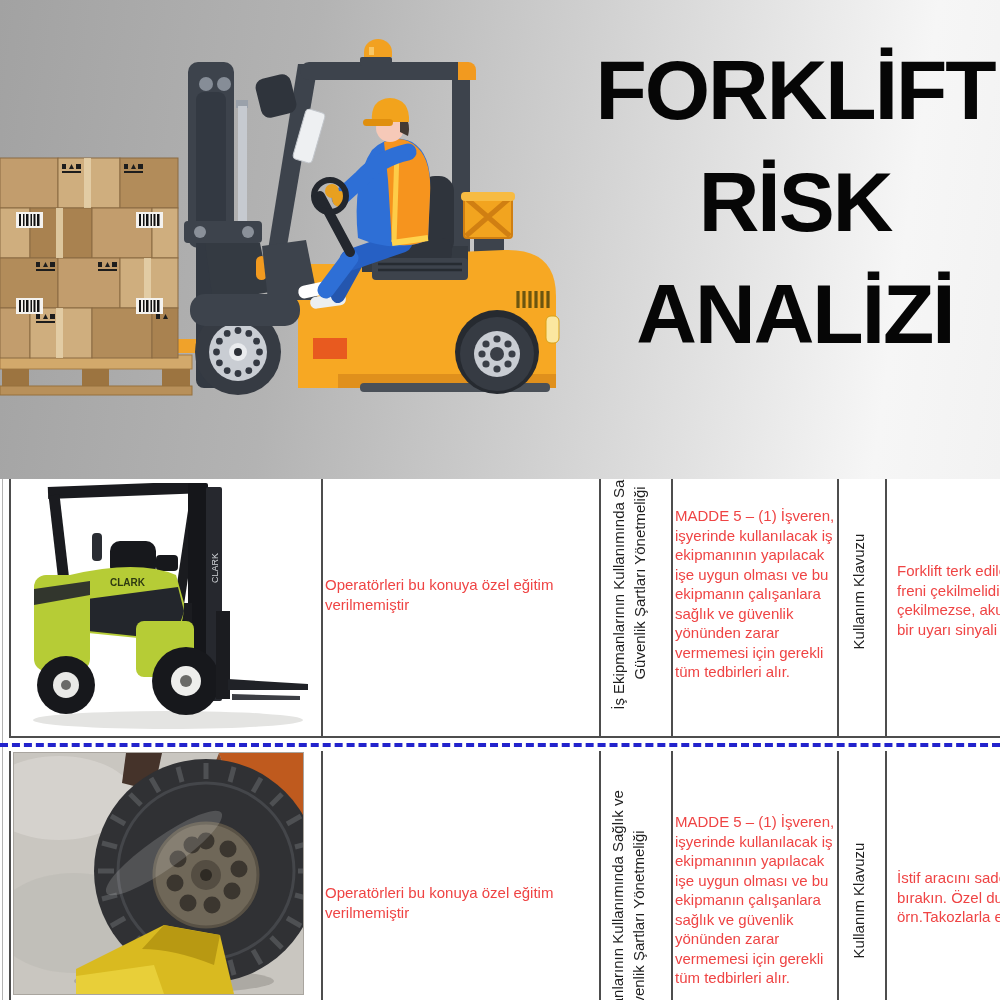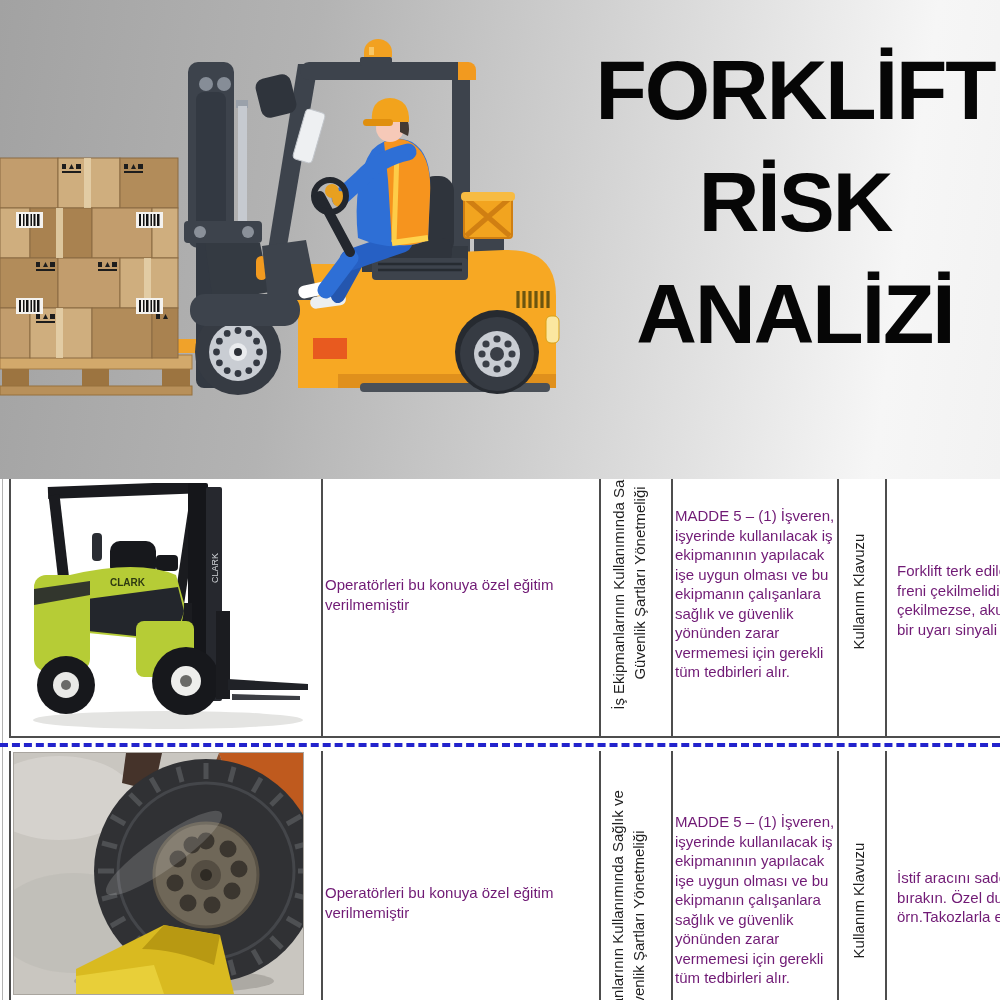--- a/index.html
+++ b/index.html
@@ -11,21 +11,21 @@
   #hero svg{position:absolute;left:0;top:0;}
   #doc-title{position:absolute;left:590px;top:34px;width:410px;text-align:center;
              font-size:84px;font-weight:bold;line-height:112px;letter-spacing:-2px;
              color:#060606;white-space:pre-line;}
   
   #tablearea{position:absolute;left:0;top:479px;width:1000px;height:521px;overflow:hidden;background:#fff;}
   .vline{position:absolute;width:2px;background:#4d4d4d;}
   .pageedge{position:absolute;left:2px;top:0;width:1px;height:521px;background:#b3b3b3;}
   .hline{position:absolute;left:9px;top:257px;width:991px;height:2px;background:#4d4d4d;}
   .pbreak{position:absolute;left:0;top:743px;width:1000px;height:0;border-top:4px dashed #2323cc;}
-  .cell{position:absolute;font-size:15px;line-height:19.5px;white-space:pre-line;color:#701a75;}
+  .cell{position:absolute;font-size:15px;line-height:19.5px;white-space:pre-line;color:#ef4444;}
   .vert{position:absolute;font-size:15px;line-height:21px;white-space:pre-line;text-align:center;
         transform:rotate(-90deg);color:#1f1f1f;}
   .photo{position:absolute;}
   .photo2{border:1px solid #a9a59f;}
 </style>
 </head>
 <body>
 
 <div id="stage">
 

